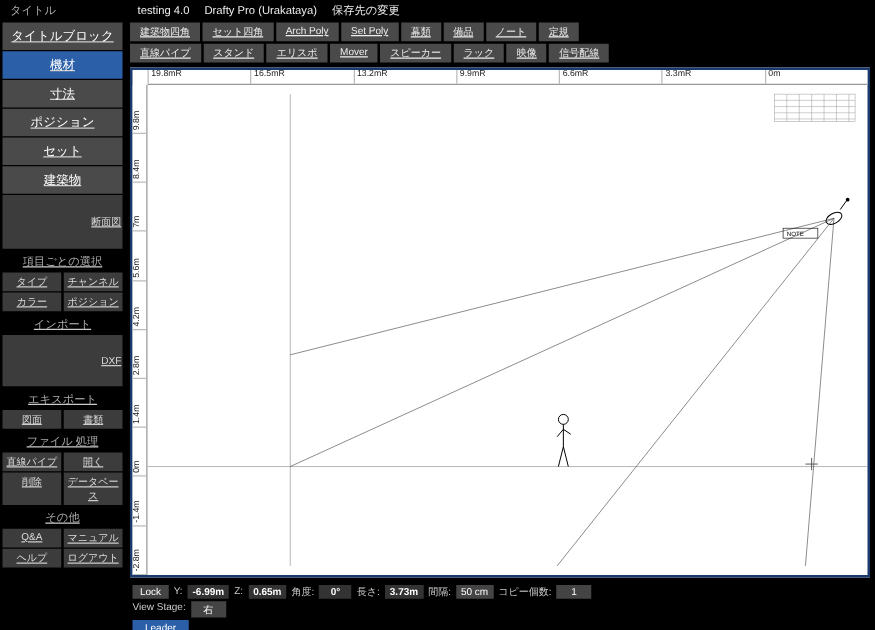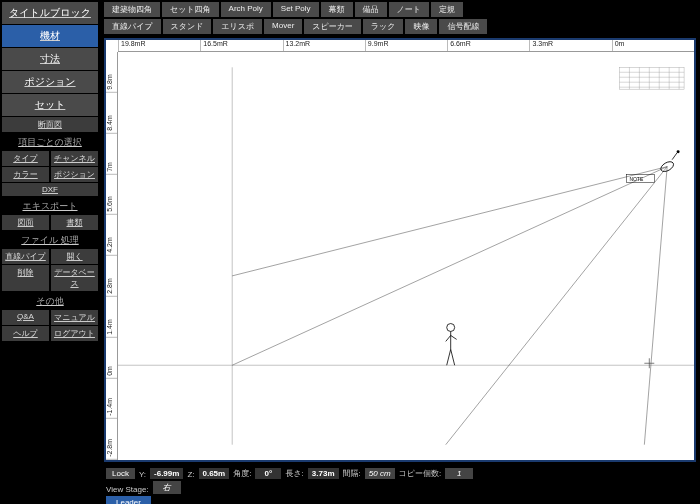--- a/index.html
+++ b/index.html
@@ -16,68 +16,76 @@
   
   .main { display: flex; flex: 1; min-height: 0; }
 
   
   .sidebar { width: 100px; background: #000; display: flex; flex-direction: column; gap: 1px; padding: 2px; text-decoration: underline; }
   .sb-btn { background: #4a4a4a; color: #fff; font-size: 10px; text-align: center; padding: 4px 2px; cursor: pointer; }
   .sb-btn.primary { background: #2b5fa8; }
   .sb-header { color: #aaa; font-size: 9px; text-align: center; padding: 3px 0 1px; }
   .sb-row { display: flex; gap: 2px; }
   .sb-row .mini { flex: 1; background: #3c3c3c; color: #ddd; font-size: 8px; text-align: center; padding: 2px 1px; cursor: pointer; }
-  .sb-single { background: #3c3c3c; color: #ddd; font-size: 8px; text-align: center; padding: 2px 1px; cursor: pointer; }
+  .sb-single { background: #3c3c3c; color: #ddd; font-size: 8px; text-align: right; padding: 16px 1px; cursor: pointer; }
 
   
   .content { flex: 1; display: flex; flex-direction: column; min-width: 0; }
   .toolrow { display: flex; gap: 2px; padding: 2px 4px 0; }
-  .tool { background: #4a4a4a; color: #eee; font-size: 8px; padding: 2px 8px; cursor: pointer; white-space: nowrap; }
+  .tool { background: #4a4a4a; color: #eee; font-size: 8px; padding: 2px 8px; cursor: pointer; white-space: nowrap; text-decoration: underline; }
 
   
   .canvas-wrap { flex: 1; margin: 4px; background: #fff; border: 2px solid #1a3a6e; position: relative; overflow: hidden; }
   .ruler-h, .ruler-v { position: absolute; background: #fff; font-size: 7px; color: #222; }
   .ruler-h { top: 0; left: 12px; right: 0; height: 12px; border-bottom: 1px solid #999; display: flex; }
   .ruler-h span { flex: 1; border-left: 1px solid #bbb; padding-left: 2px; }
   .ruler-v { top: 12px; left: 0; bottom: 0; width: 12px; border-right: 1px solid #999; display: flex; flex-direction: column; }
   .ruler-v span { flex: 1; border-top: 1px solid #bbb; writing-mode: vertical-rl; transform: rotate(180deg); font-size: 7px; padding-top: 2px; }
   .canvas { position: absolute; top: 12px; left: 12px; right: 0; bottom: 0; }
   .canvas svg { width: 100%; height: 100%; }
 
   
   .status { height: 38px; padding: 2px 6px; display: flex; flex-direction: column; gap: 2px; font-size: 8px; }
-  .status-row { display: flex; align-items: flex-end; gap: 4px; }
+  .status-row { display: flex; align-items: flex-start; gap: 4px; }
   .stat-lbl { color: #ccc; }
   .stat-val { background: #333; color: #fff; padding: 1px 4px; min-width: 26px; text-align: center; font-weight: bold; }
-  .stat-input { background: #444; color: #fff; padding: 1px 4px; min-width: 28px; text-align: center; font-style: italic; }
+  .stat-input { background: #444; color: #fff; padding: 1px 4px; min-width: 28px; text-align: center; }
   .stat-btn { background: #444; color: #fff; padding: 1px 6px; cursor: pointer; }
   .leader-btn { background: #2b5fa8; color: #fff; padding: 2px 10px; cursor: pointer; }
 </style>
 </head>
 <body>
 
 <div class="app">
+  <div class="topbar">
+    <span class="title-label">タイトル</span>
+    <span class="doc">testing 4.0</span>
+    <span class="app-name">Drafty Pro (Urakataya)</span>
+    <span class="save">保存先の変更</span>
+  </div>
 
   <div class="main">
     <div class="sidebar" id="sidebar">
         <div class="sb-btn">タイトルブロック</div>
         <div class="sb-btn primary">機材</div>
         <div class="sb-btn">寸法</div>
         <div class="sb-btn">ポジション</div>
         <div class="sb-btn">セット</div>
+        <div class="sb-btn">建築物</div>
         <div class="sb-single">断面図</div>
         <div class="sb-header">項目ごとの選択</div>
         <div class="sb-row">
           <div class="mini">タイプ</div>
           <div class="mini">チャンネル</div>
         </div>
         <div class="sb-row">
           <div class="mini">カラー</div>
           <div class="mini">ポジション</div>
         </div>
+        <div class="sb-header">インポート</div>
         <div class="sb-single">DXF</div>
         <div class="sb-header">エキスポート</div>
         <div class="sb-row">
           <div class="mini">図面</div>
           <div class="mini">書類</div>
         </div>
         <div class="sb-header">ファイル 処理</div>
         <div class="sb-row">
           <div class="mini">直線パイプ</div>
           <div class="mini">開く</div>

